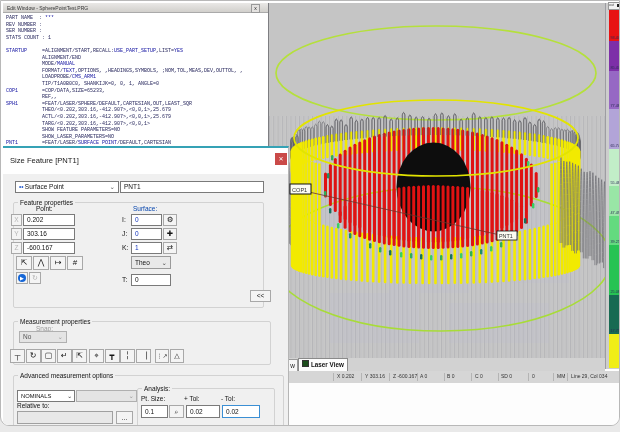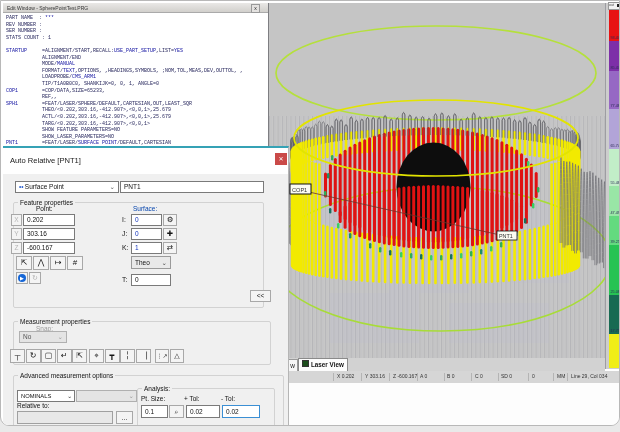--- a/index.html
+++ b/index.html
@@ -530,21 +530,21 @@
 <div class="cl" style="top:104.3px">            THEO/&lt;0.202,303.16,-412.907&gt;,&lt;0,0,1&gt;,25.679</div>
 <div class="cl" style="top:110.9px">            ACTL/&lt;0.202,303.16,-412.907&gt;,&lt;0,0,1&gt;,25.679</div>
 <div class="cl" style="top:117.5px">            TARG/&lt;0.202,303.16,-412.907&gt;,&lt;0,0,1&gt;</div>
 <div class="cl" style="top:124.1px">            SHOW FEATURE PARAMETERS=NO</div>
 <div class="cl" style="top:130.7px">            SHOW_LASER_PARAMETERS=NO</div>
 <div class="cl" style="top:137.3px"><b>PNT1</b>        =FEAT/LASER/<i>SURFACE POINT</i>/DEFAULT,CARTESIAN</div>
   </div>
 
   <div style="position:absolute;left:2px;top:145px;width:286px;height:280px;background:#f0f0f0;border-top:2px solid #35a2b5;border-right:1px solid #b5b5b5;box-sizing:border-box;overflow:hidden">
     <div style="position:absolute;left:0;top:0;width:100%;height:26px;background:#fff"></div>
-    <div style="position:absolute;left:7px;top:8px;font:7.6px 'Liberation Sans',sans-serif;color:#1a1a1a">Auto Relative [PNT1]</div>
+    <div style="position:absolute;left:7px;top:8px;font:7.6px 'Liberation Sans',sans-serif;color:#1a1a1a">Size Feature [PNT1]</div>
     <div style="position:absolute;left:272px;top:5px;width:12px;height:12px;background:#ca4a48;color:#fff;font:6px 'Liberation Sans',sans-serif;text-align:center;line-height:12px">✕</div>
 
     <div style="position:absolute;left:12px;top:33px;width:104px;height:12px;background:#fff;border:1px solid #7a7a7a;box-sizing:border-box;font:6.5px 'Liberation Sans',sans-serif;color:#111;padding-left:3px;line-height:10px;"><span style="color:#2a5fd0">••</span> Surface Point <span style="position:absolute;right:3px;color:#555">⌄</span></div>
     <div style="position:absolute;left:117px;top:33px;width:144px;height:12px;background:#fff;border:1px solid #7a7a7a;box-sizing:border-box;font:6.5px 'Liberation Sans',sans-serif;color:#111;padding-left:3px;line-height:10px;">PNT1</div>
     <fieldset style="position:absolute;left:10px;top:51px;width:251px;height:109px;border:1px solid #d2d2d2;border-radius:2px;margin:0;padding:0;box-sizing:border-box">
         <legend style="font:6.5px 'Liberation Sans',sans-serif;color:#111;margin-left:4px;padding:0 2px">Feature properties</legend>
       </fieldset>
     <div style="position:absolute;left:33px;top:57px;font:6.5px 'Liberation Sans',sans-serif;color:#111;white-space:nowrap;">Point:</div>
     <div style="position:absolute;left:130px;top:57px;font:6.5px 'Liberation Sans',sans-serif;color:#0645ad;white-space:nowrap;">Surface:</div>
     <div style="position:absolute;left:8px;top:66px;width:11px;height:12px;background:#f4f4f4;border:1px solid #a8a8a8;box-sizing:border-box;text-align:center;font:6.5px 'Liberation Sans',sans-serif;color:#b5b5b5;line-height:10px;">X</div>

